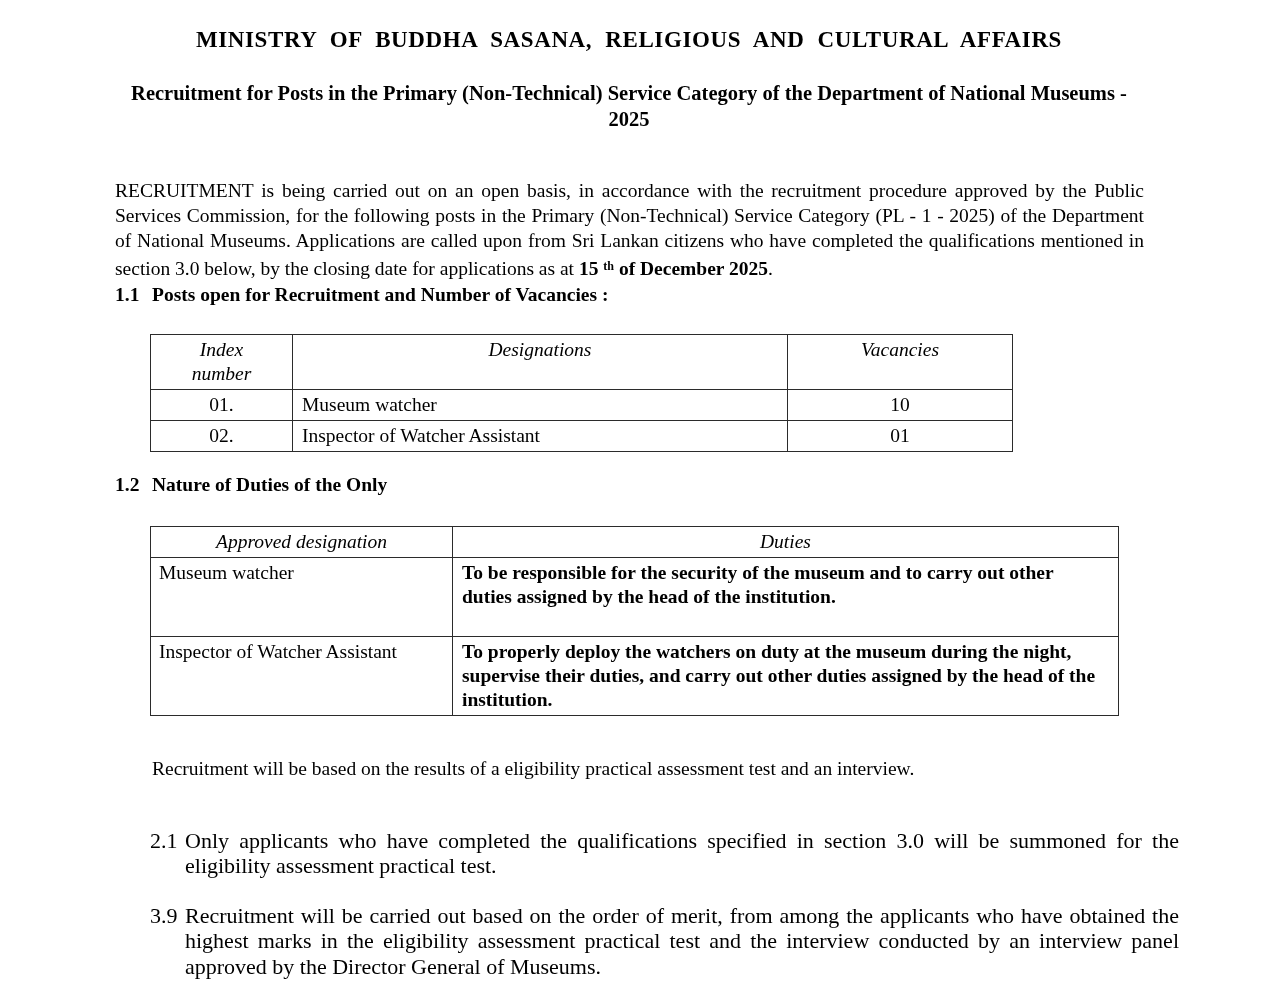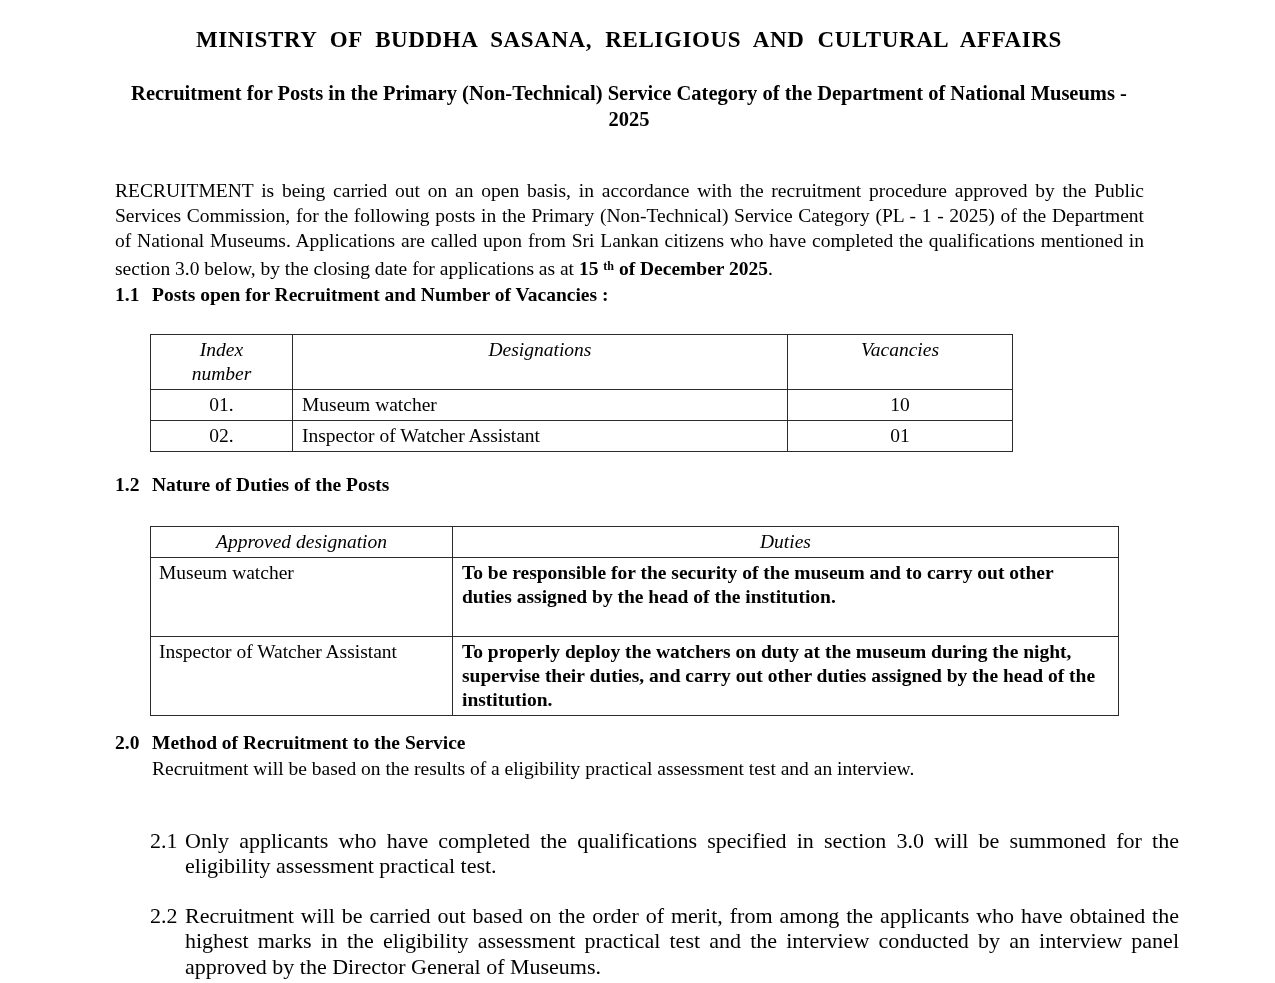--- a/index.html
+++ b/index.html
@@ -202,42 +202,41 @@
         <td class="vac">10</td>
       </tr>
       <tr>
         <td class="idx">02.</td>
         <td class="desig">Inspector of Watcher Assistant</td>
         <td class="vac">01</td>
       </tr>
     </tbody>
   </table>
 
-  <div class="sec-head" id="sec-1-2"><span class="sec-num">1.2</span><span>Nature of Duties of the Posts</span></div>
+  <div class="sec-head" id="sec-1-2"><span class="sec-num">1.2</span><span>Nature of Duties of the Only</span></div>
 
   <table class="doc-table" id="table-duties">
     <thead>
       <tr>
         <th class="c-desig">Approved designation</th>
         <th class="c-duty">Duties</th>
       </tr>
     </thead>
     <tbody>
       <tr class="row-1">
         <td class="designation">Museum watcher</td>
         <td class="duty">To be responsible for the security of the museum and to carry out other duties assigned by the head of the institution.</td>
       </tr>
       <tr class="row-2">
         <td class="designation">Inspector of Watcher Assistant</td>
         <td class="duty">To properly deploy the watchers on duty at the museum during the night, supervise their duties, and carry out other duties assigned by the head of the institution.</td>
       </tr>
     </tbody>
   </table>
 
-  <div class="sec-head" id="sec-2-0"><span class="sec-num">2.0</span><span>Method of Recruitment to the Service</span></div>
 
   <div class="sec2-lead">Recruitment will be based on the results of a eligibility practical assessment  test and an interview.</div>
 
   <p class="numbered" id="item-2-1"><span class="n">2.1</span><span>Only applicants who have completed the qualifications specified in section 3.0 will be summoned for the eligibility assessment practical test.</span></p>
 
-  <p class="numbered" id="item-2-2"><span class="n">2.2</span><span>Recruitment will be carried out based on the order of merit, from among the applicants who have obtained the highest marks in the eligibility assessment practical test and the interview conducted by an interview panel approved by the Director General of Museums.</span></p>
+  <p class="numbered" id="item-2-2"><span class="n">3.9</span><span>Recruitment will be carried out based on the order of merit, from among the applicants who have obtained the highest marks in the eligibility assessment practical test and the interview conducted by an interview panel approved by the Director General of Museums.</span></p>
 
 </div>
 
 </body></html>

